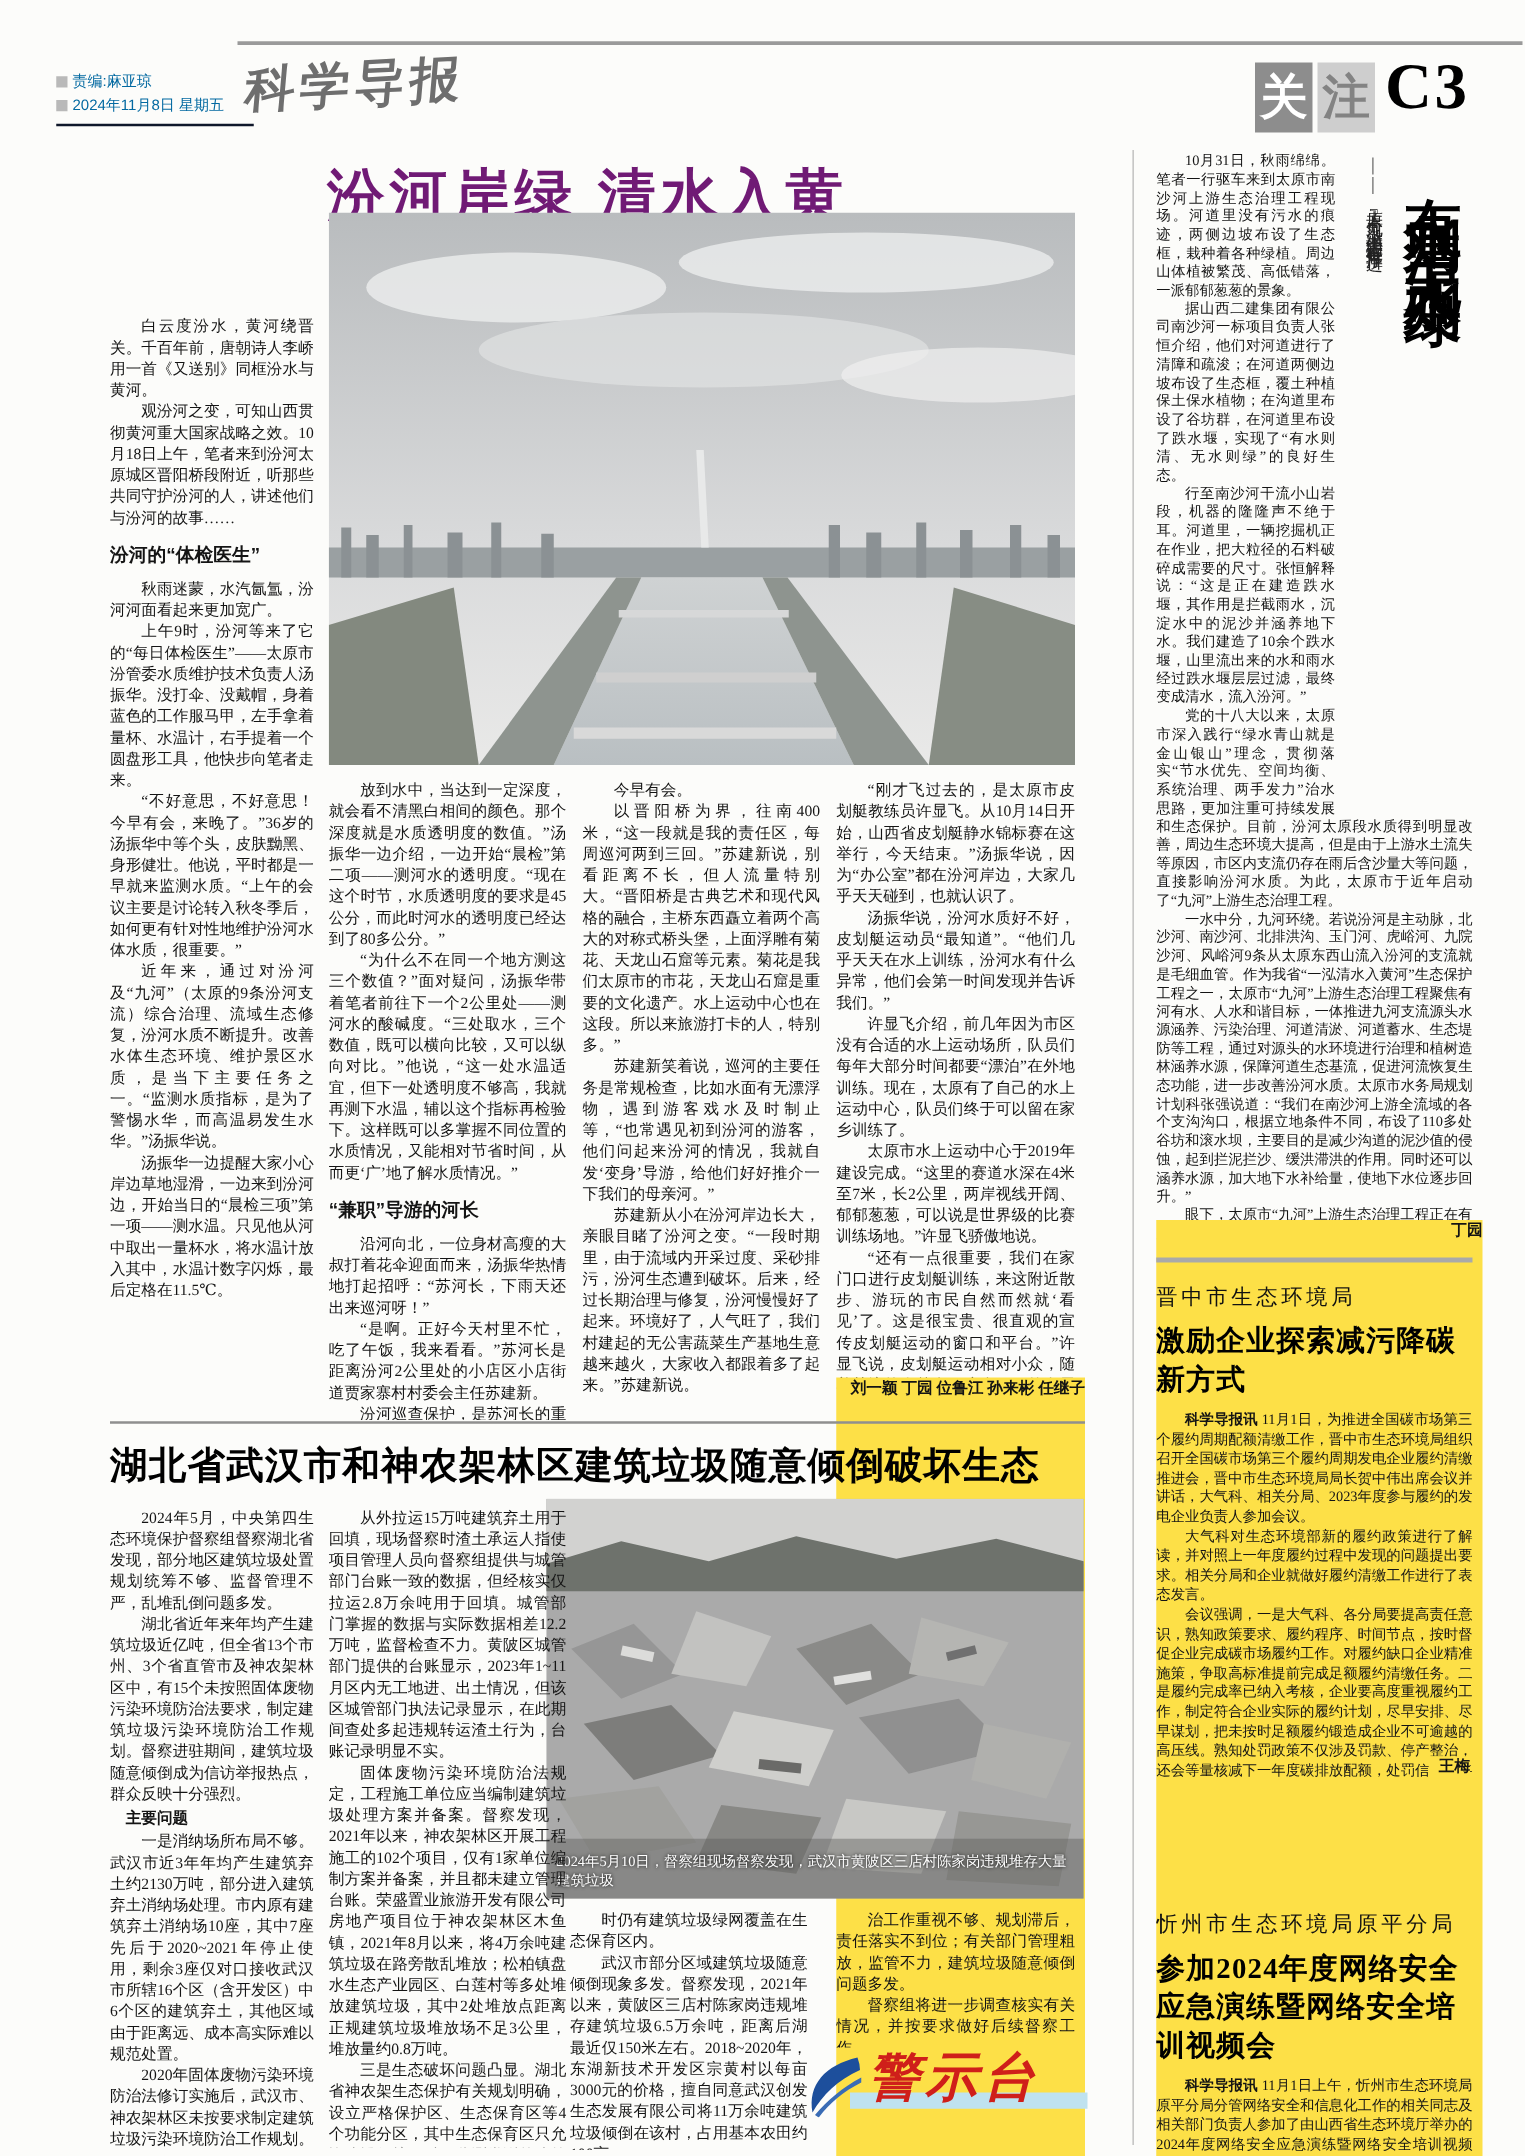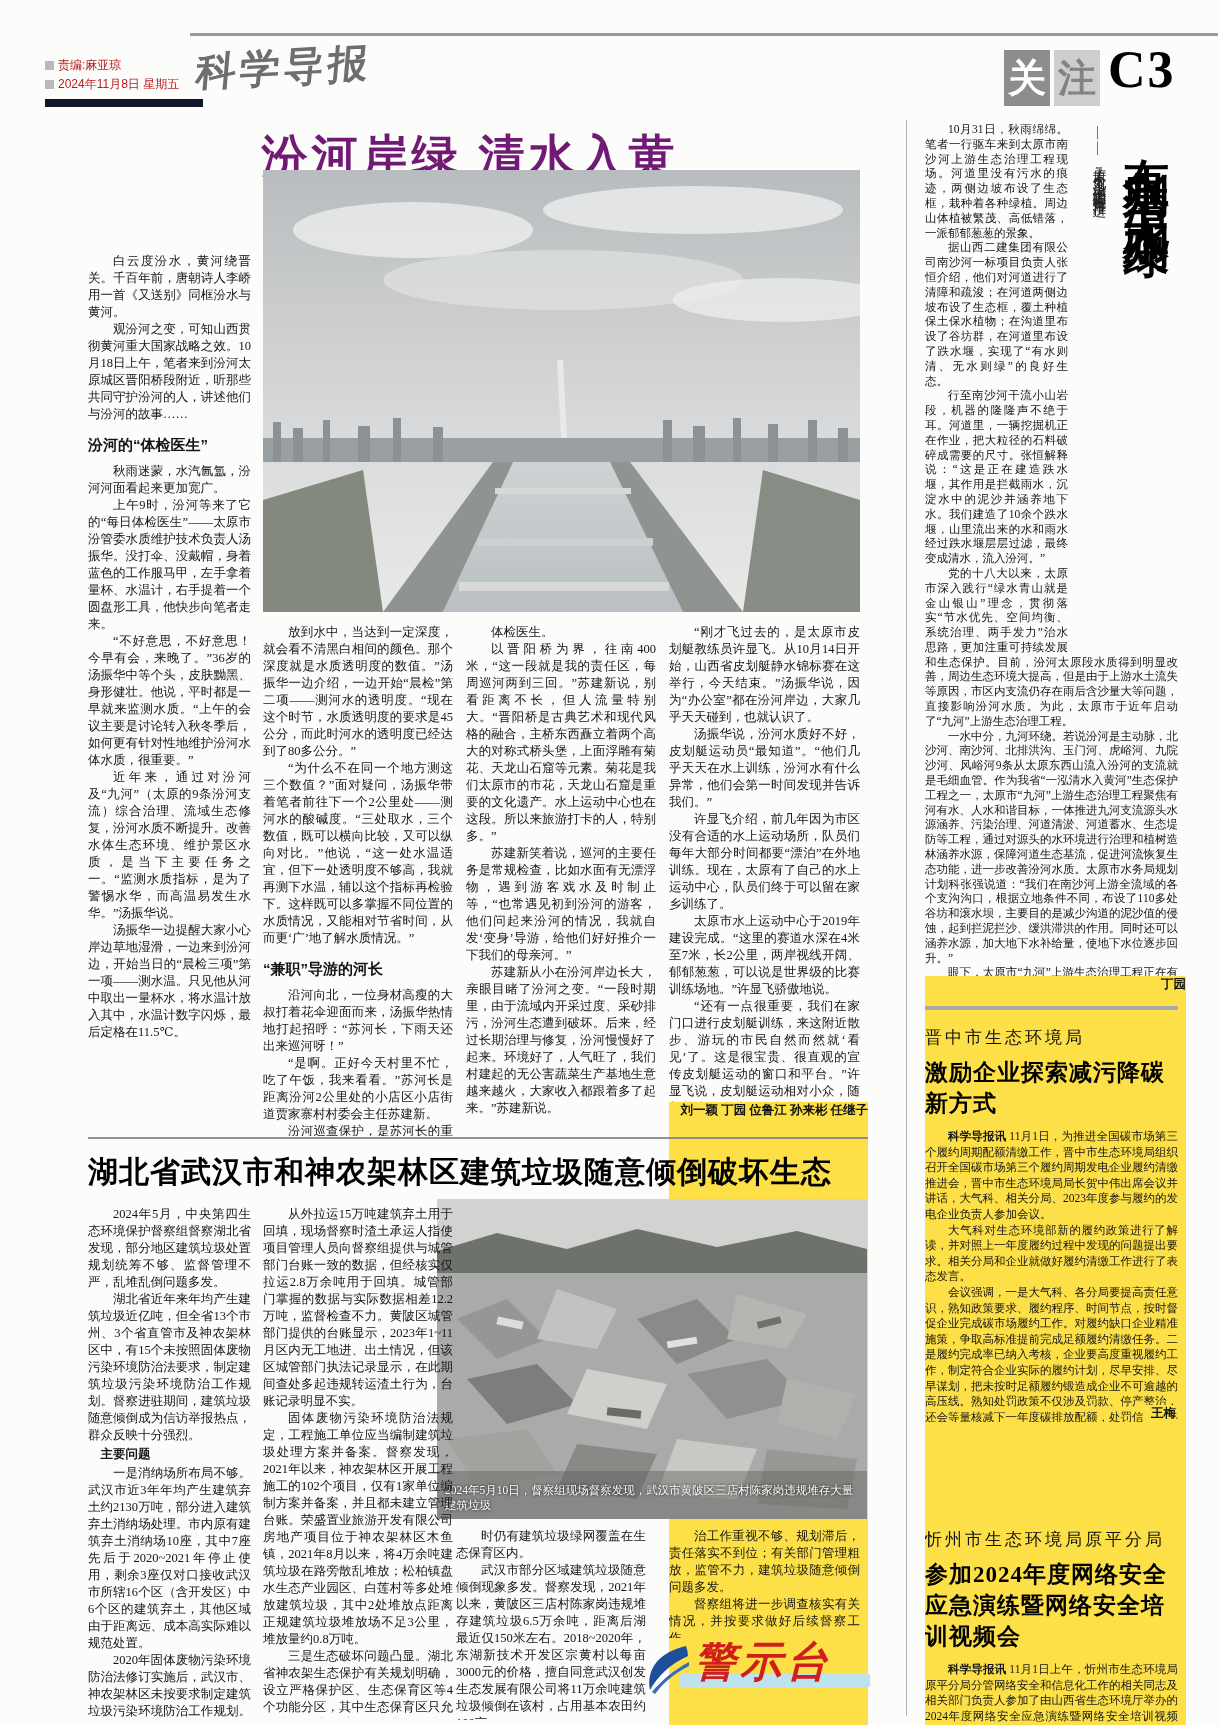--- a/index.html
+++ b/index.html
@@ -2,21 +2,21 @@
 <html><head>
 <meta charset="utf-8">
 <style>
   html,body{margin:0;padding:0;}
   body{background:#e8e8e6;}
   .page{position:relative;width:1220px;height:1725px;background:#fcfcfa;margin:0 auto;
         font-family:"Liberation Serif","DejaVu Serif",serif;color:#141414;overflow:hidden;}
   
   .top-rule{position:absolute;left:190px;top:33px;width:1028px;height:3px;background:#9a9a9a;}
   .editor-block{position:absolute;left:45px;top:56px;width:158px;font-size:12px;line-height:19px;
-        border-bottom:8px solid #0f172a;padding-bottom:5px;font-family:"Liberation Sans",sans-serif;color:#b91c1c;}
+        border-bottom:2px solid #0f172a;padding-bottom:5px;font-family:"Liberation Sans",sans-serif;color:#0369a1;}
   .sq{display:inline-block;width:9px;height:9px;background:#b9b9b9;margin-right:4px;vertical-align:-1px;}
   .masthead{position:absolute;left:196px;top:40px;font-size:40px;font-weight:bold;color:#6e6e6e;
         transform:rotate(-3deg) skewX(-8deg);letter-spacing:4px;font-family:"Liberation Serif",serif;}
   .badge{position:absolute;top:50px;width:46px;height:56px;text-align:center;line-height:56px;
         font-size:38px;font-weight:bold;font-family:"Liberation Serif",serif;}
   .badge-1{left:1004px;background:#8d8d8d;color:#fff;}
   .badge-2{left:1054px;background:#cecece;color:#838383;}
   .page-no{position:absolute;left:1108px;top:40px;font-size:52px;font-weight:bold;color:#000;
         font-family:"Liberation Serif",serif;letter-spacing:2px;}
   
@@ -135,21 +135,21 @@
     </div>
   <div class="col" style="left:263px;top:624px;width:190px;height:512px;">
       <div class="para">放到水中，当达到一定深度，就会看不清黑白相间的颜色。那个深度就是水质透明度的数值。”汤振华一边介绍，一边开始“晨检”第二项——测河水的透明度。“现在这个时节，水质透明度的要求是45公分，而此时河水的透明度已经达到了80多公分。”</div>
       <div class="para">“为什么不在同一个地方测这三个数值？”面对疑问，汤振华带着笔者前往下一个2公里处——测河水的酸碱度。“三处取水，三个数值，既可以横向比较，又可以纵向对比。”他说，“这一处水温适宜，但下一处透明度不够高，我就再测下水温，辅以这个指标再检验下。这样既可以多掌握不同位置的水质情况，又能相对节省时间，从而更‘广’地了解水质情况。”</div>
       <div class="subhead">“兼职”导游的河长</div>
       <div class="para">沿河向北，一位身材高瘦的大叔打着花伞迎面而来，汤振华热情地打起招呼：“苏河长，下雨天还出来巡河呀！”</div>
       <div class="para">“是啊。正好今天村里不忙，吃了午饭，我来看看。”苏河长是距离汾河2公里处的小店区小店街道贾家寨村村委会主任苏建新。</div>
       <div class="para">汾河巡查保护，是苏河长的重要职责。自2017年开始，山西建立河长制、湖长制，如今已构建“河湖长+河湖长助理+巡河湖员”工作模式，所有河流湖泊实现巡河湖长全覆盖。</div>
     </div>
   <div class="col" style="left:466px;top:624px;width:190px;height:512px;">
-      <div class="para">体检医生。</div>
+      <div class="para">今早有会。</div>
       <div class="para">以晋阳桥为界，往南400米，“这一段就是我的责任区，每周巡河两到三回。”苏建新说，别看距离不长，但人流量特别大。“晋阳桥是古典艺术和现代风格的融合，主桥东西矗立着两个高大的对称式桥头堡，上面浮雕有菊花、天龙山石窟等元素。菊花是我们太原市的市花，天龙山石窟是重要的文化遗产。水上运动中心也在这段。所以来旅游打卡的人，特别多。”</div>
       <div class="para">苏建新笑着说，巡河的主要任务是常规检查，比如水面有无漂浮物，遇到游客戏水及时制止等，“也常遇见初到汾河的游客，他们问起来汾河的情况，我就自发‘变身’导游，给他们好好推介一下我们的母亲河。”</div>
       <div class="para">苏建新从小在汾河岸边长大，亲眼目睹了汾河之变。“一段时期里，由于流域内开采过度、采砂排污，汾河生态遭到破坏。后来，经过长期治理与修复，汾河慢慢好了起来。环境好了，人气旺了，我们村建起的无公害蔬菜生产基地生意越来越火，大家收入都跟着多了起来。”苏建新说。</div>
     </div>
   <div class="col" style="left:669px;top:624px;width:191px;height:494px;">
       <div class="para">“刚才飞过去的，是太原市皮划艇教练员许显飞。从10月14日开始，山西省皮划艇静水锦标赛在这举行，今天结束。”汤振华说，因为“办公室”都在汾河岸边，大家几乎天天碰到，也就认识了。</div>
       <div class="para">汤振华说，汾河水质好不好，皮划艇运动员“最知道”。“他们几乎天天在水上训练，汾河水有什么异常，他们会第一时间发现并告诉我们。”</div>
       <div class="para">许显飞介绍，前几年因为市区没有合适的水上运动场所，队员们每年大部分时间都要“漂泊”在外地训练。现在，太原有了自己的水上运动中心，队员们终于可以留在家乡训练了。</div>
       <div class="para">太原市水上运动中心于2019年建设完成。“这里的赛道水深在4米至7米，长2公里，两岸视线开阔、郁郁葱葱，可以说是世界级的比赛训练场地。”许显飞骄傲地说。</div>
       <div class="para">“还有一点很重要，我们在家门口进行皮划艇训练，来这附近散步、游玩的市民自然而然就‘看见’了。这是很宝贵、很直观的宣传皮划艇运动的窗口和平台。”许显飞说，皮划艇运动相对小众，随着关注的人越多，这个项目的发展前景就会越好。</div>

